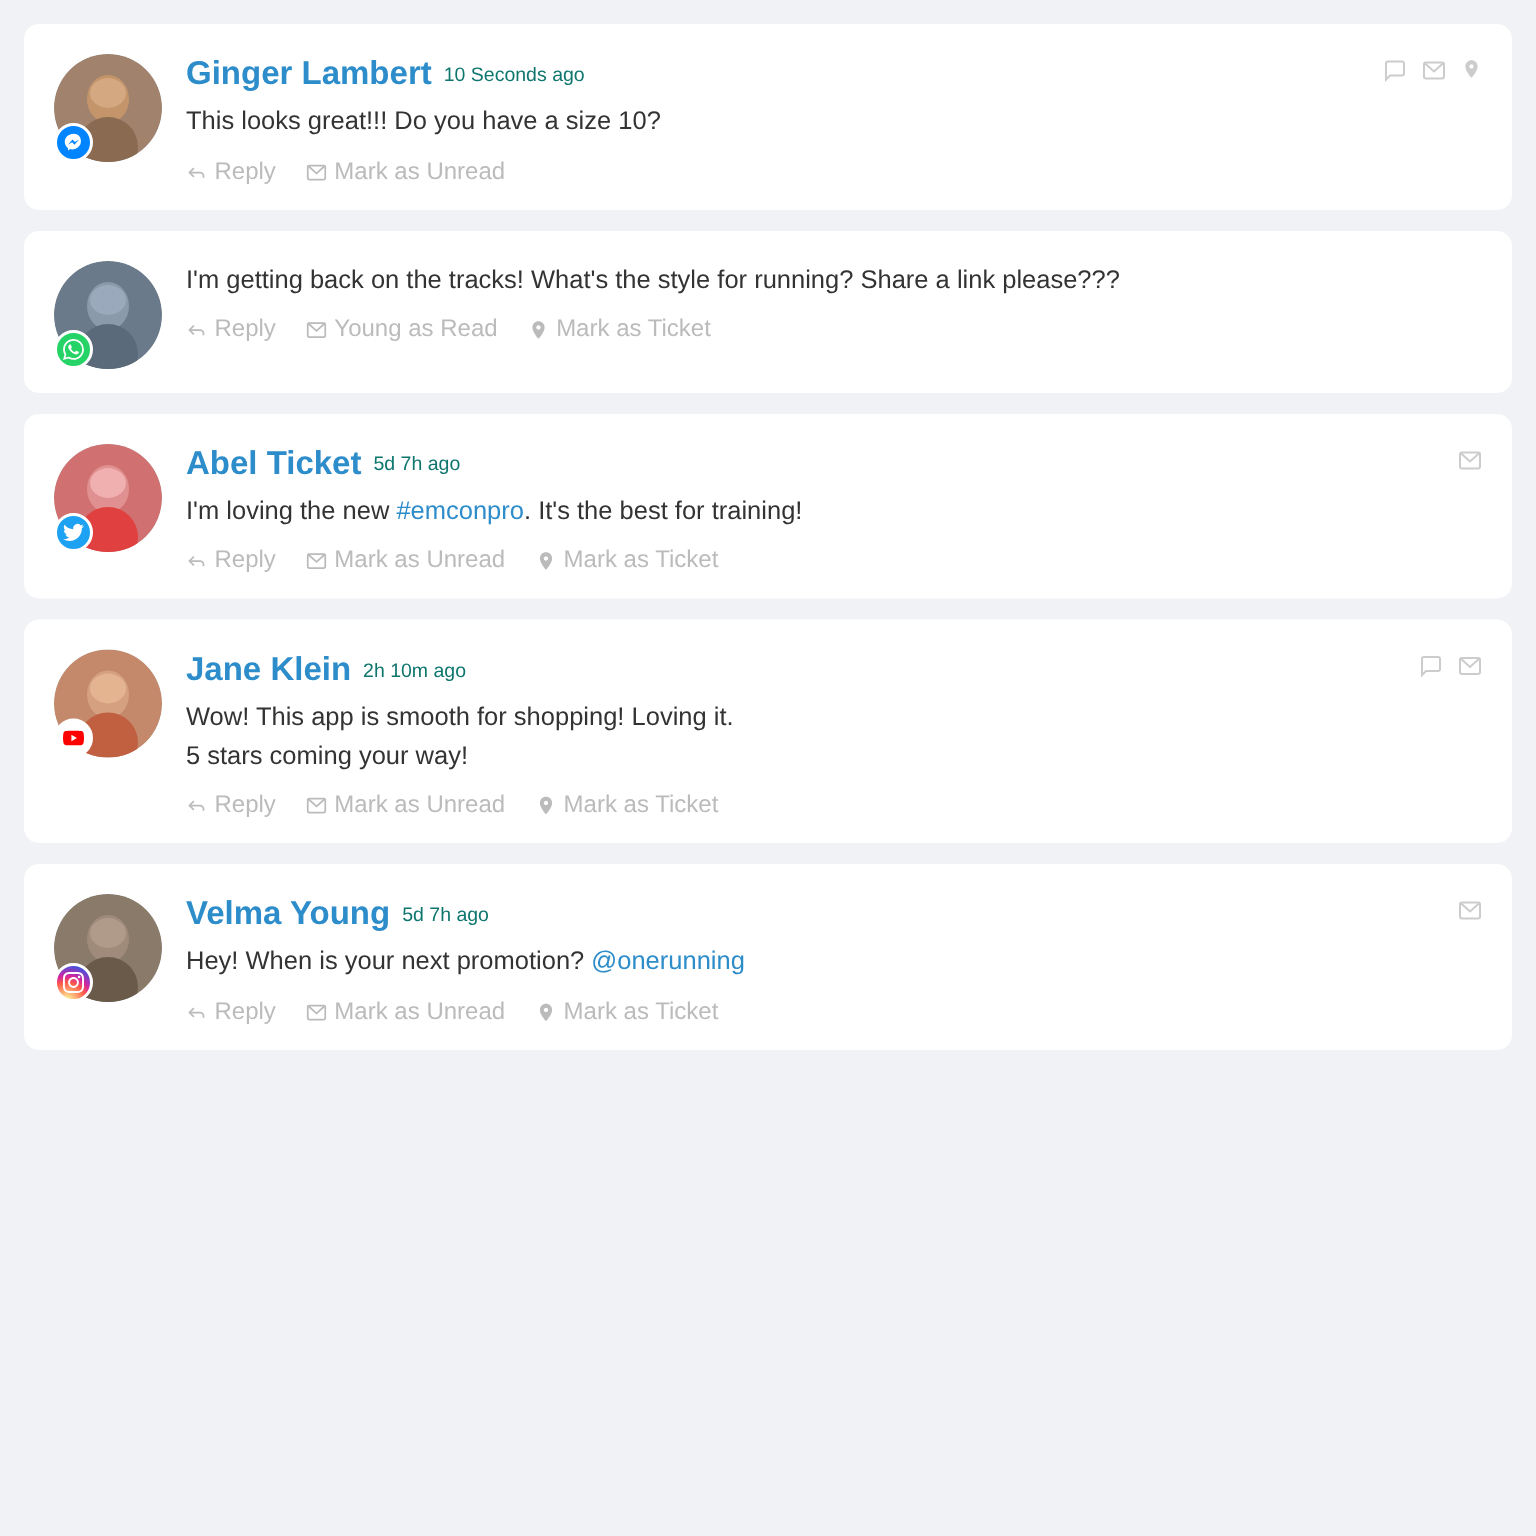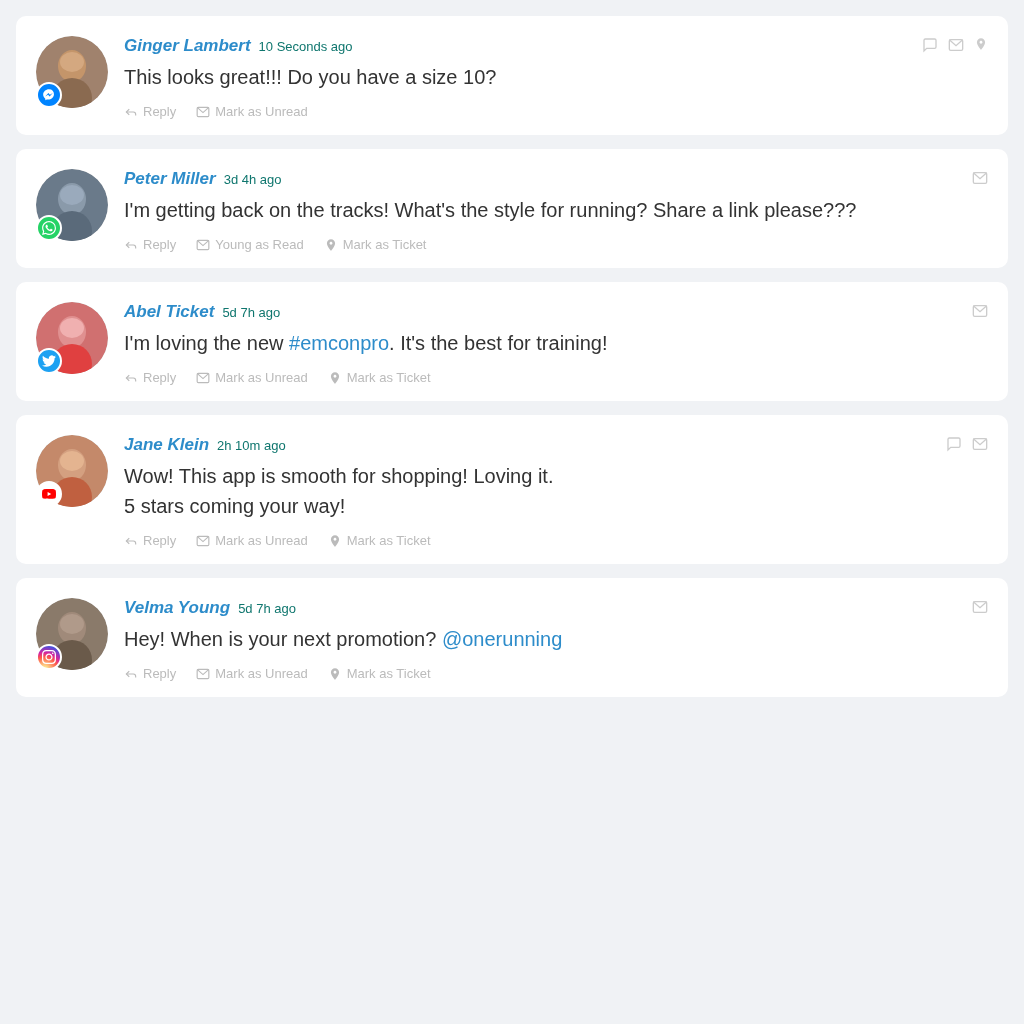--- a/index.html
+++ b/index.html
@@ -56,37 +56,36 @@
       align-items: center;
       justify-content: space-between;
       margin-bottom: 6px;
     }
     .message-header-left {
       display: flex;
       align-items: center;
       gap: 8px;
     }
     .sender-name {
-      font-size: 17px;
+      font-size: 22px;
       font-weight: 600;
       color: #2d8cca;
-      font-style: italic;
     }
     .timestamp {
       font-size: 13px;
       color: #0f766e;
     }
     .header-icons {
       display: flex;
       gap: 10px;
       color: #ccc;
       font-size: 15px;
     }
     .message-text {
-      font-size: 20px;
+      font-size: 17px;
       color: #333;
       line-height: 1.5;
       margin-bottom: 12px;
     }
     .message-text .hashtag {
       color: #2d8cca;
     }
     .message-text .mention {
       color: #2d8cca;
       margin-top: 32px;
@@ -94,21 +93,21 @@
     .action-bar {
       display: flex;
       align-items: center;
       gap: 20px;
     }
     .action-btn {
       display: flex;
       align-items: center;
       gap: 5px;
       color: #bbb;
-      font-size: 13px;
+      font-size: 16px;
       cursor: pointer;
       background: none;
       border: none;
       padding: 0;
     }
 
     
     .face-ginger {
       background: linear-gradient(135deg, #8B7355 0%, #6B5B45 100%);
       color: #fff;
@@ -222,32 +221,20 @@
     <circle cx="36" cy="62" r="20" fill="#5a6a7a"></circle>
   </svg>
         </div>
         <div class="platform-badge badge-whatsapp">
           <svg viewBox="0 0 24 24" width="14" height="14" fill="white">
             <path d="M17.472 14.382c-.297-.149-1.758-.867-2.03-.967-.273-.099-.471-.148-.67.15-.197.297-.767.966-.94 1.164-.173.199-.347.223-.644.075-.297-.15-1.255-.463-2.39-1.475-.883-.788-1.48-1.761-1.653-2.059-.173-.297-.018-.458.13-.606.134-.133.298-.347.446-.52.149-.174.198-.298.298-.497.099-.198.05-.371-.025-.52-.075-.149-.669-1.612-.916-2.207-.242-.579-.487-.5-.669-.51-.173-.008-.371-.01-.57-.01-.198 0-.52.074-.792.372-.272.297-1.04 1.016-1.04 2.479 0 1.462 1.065 2.875 1.213 3.074.149.198 2.096 3.2 5.077 4.487.709.306 1.262.489 1.694.625.712.227 1.36.195 1.871.118.571-.085 1.758-.719 2.006-1.413.248-.694.248-1.289.173-1.413-.074-.124-.272-.198-.57-.347m-5.421 7.403h-.004a9.87 9.87 0 01-5.031-1.378l-.361-.214-3.741.982.998-3.648-.235-.374a9.86 9.86 0 01-1.51-5.26c.001-5.45 4.436-9.884 9.888-9.884 2.64 0 5.122 1.03 6.988 2.898a9.825 9.825 0 012.893 6.994c-.003 5.45-4.437 9.884-9.885 9.884m8.413-18.297A11.815 11.815 0 0012.05 0C5.495 0 .16 5.335.157 11.892c0 2.096.547 4.142 1.588 5.945L.057 24l6.305-1.654a11.882 11.882 0 005.683 1.448h.005c6.554 0 11.89-5.335 11.893-11.893a11.821 11.821 0 00-3.48-8.413z"></path>
           </svg>
         </div>
       </div>
       <div class="message-body">
-        <div class="message-header">
-          <div class="message-header-left">
-            <span class="sender-name">Peter Miller</span>
-            <span class="timestamp">3d 4h ago</span>
-          </div>
-          <div class="header-icons">
-            <span style="cursor: pointer;"><svg width="16" height="16" viewBox="0 0 24 24" fill="none" stroke="#ccc" stroke-width="2">
-                <rect x="2" y="4" width="20" height="16" rx="2"></rect>
-                <polyline points="2,4 12,13 22,4"></polyline>
-              </svg></span>
-          </div>
-        </div>
         <div class="message-text">I'm getting back on the tracks! What's the style for running? Share a link please???</div>
         <div class="action-bar">
           <button class="action-btn">
             <svg width="14" height="14" viewBox="0 0 24 24" fill="none" stroke="#bbb" stroke-width="2">
               <polyline points="9,17 4,12 9,7"></polyline>
               <path d="M20 18v-2a4 4 0 00-4-4H4"></path>
             </svg>
             <span>Reply</span>
           </button>
           <button class="action-btn">

